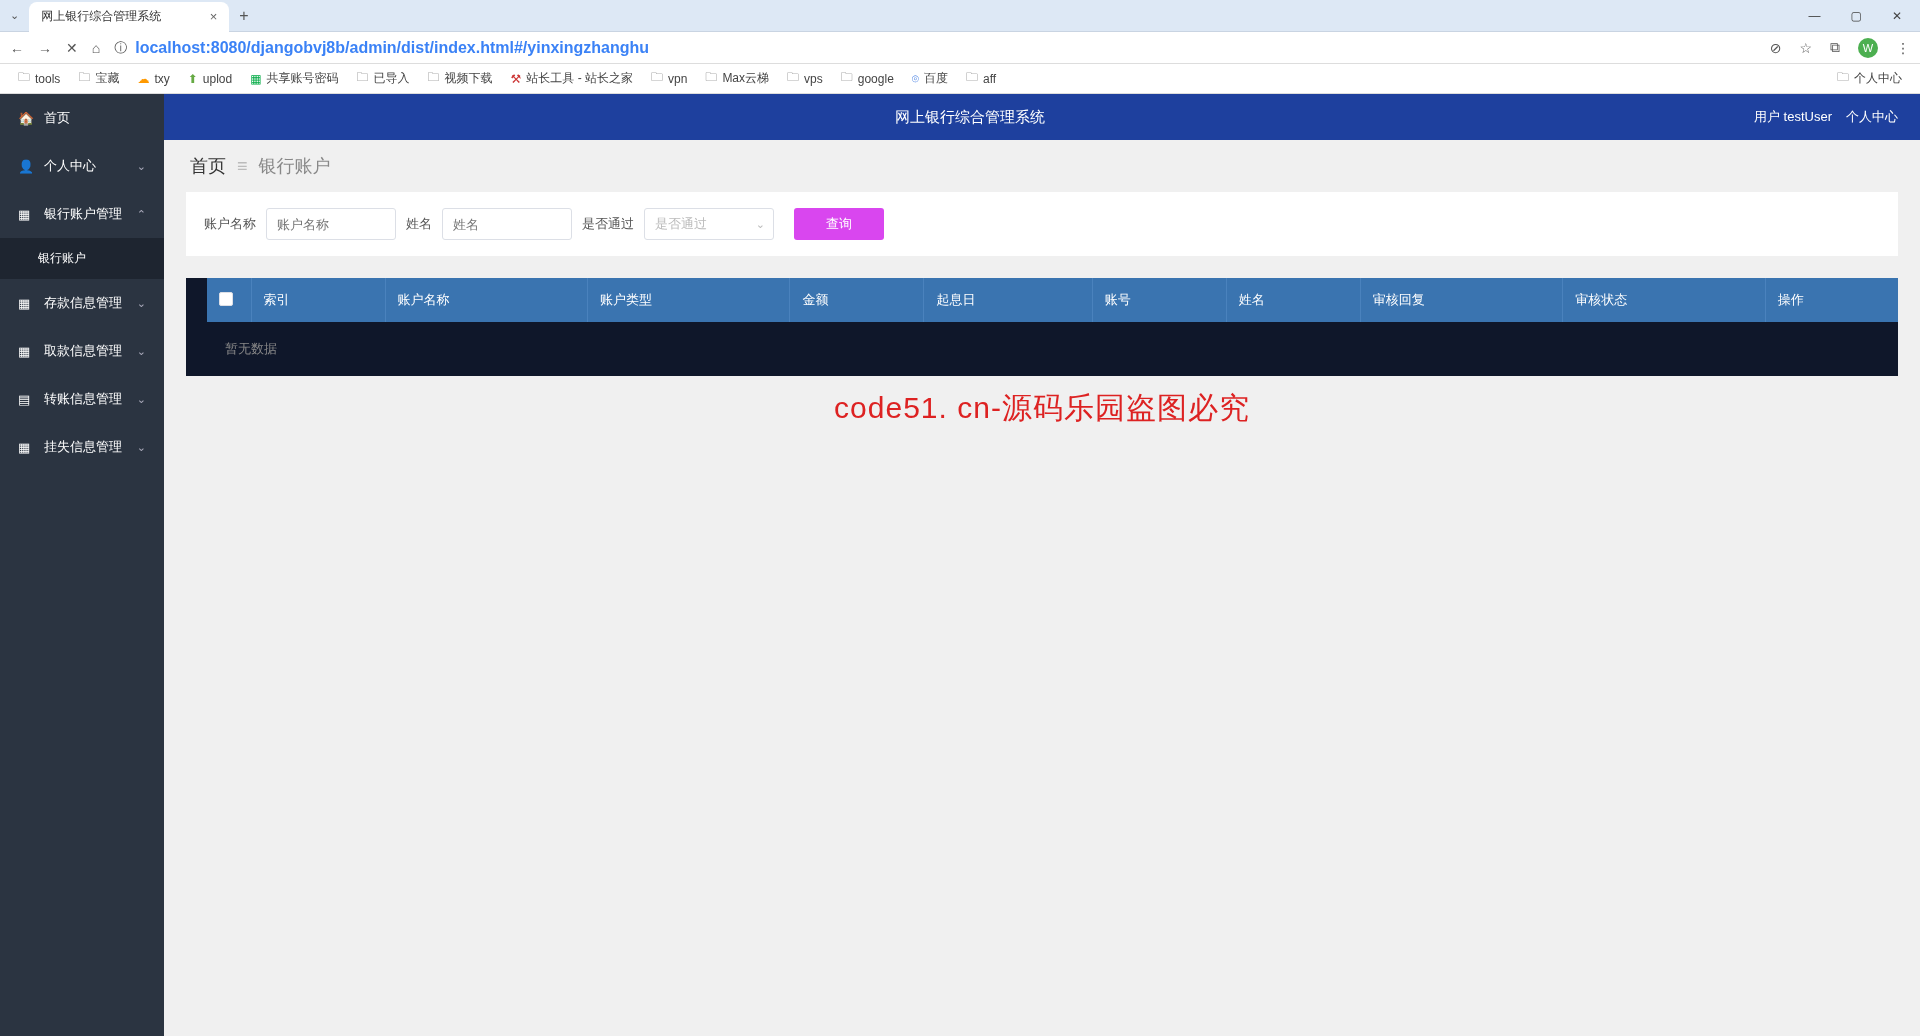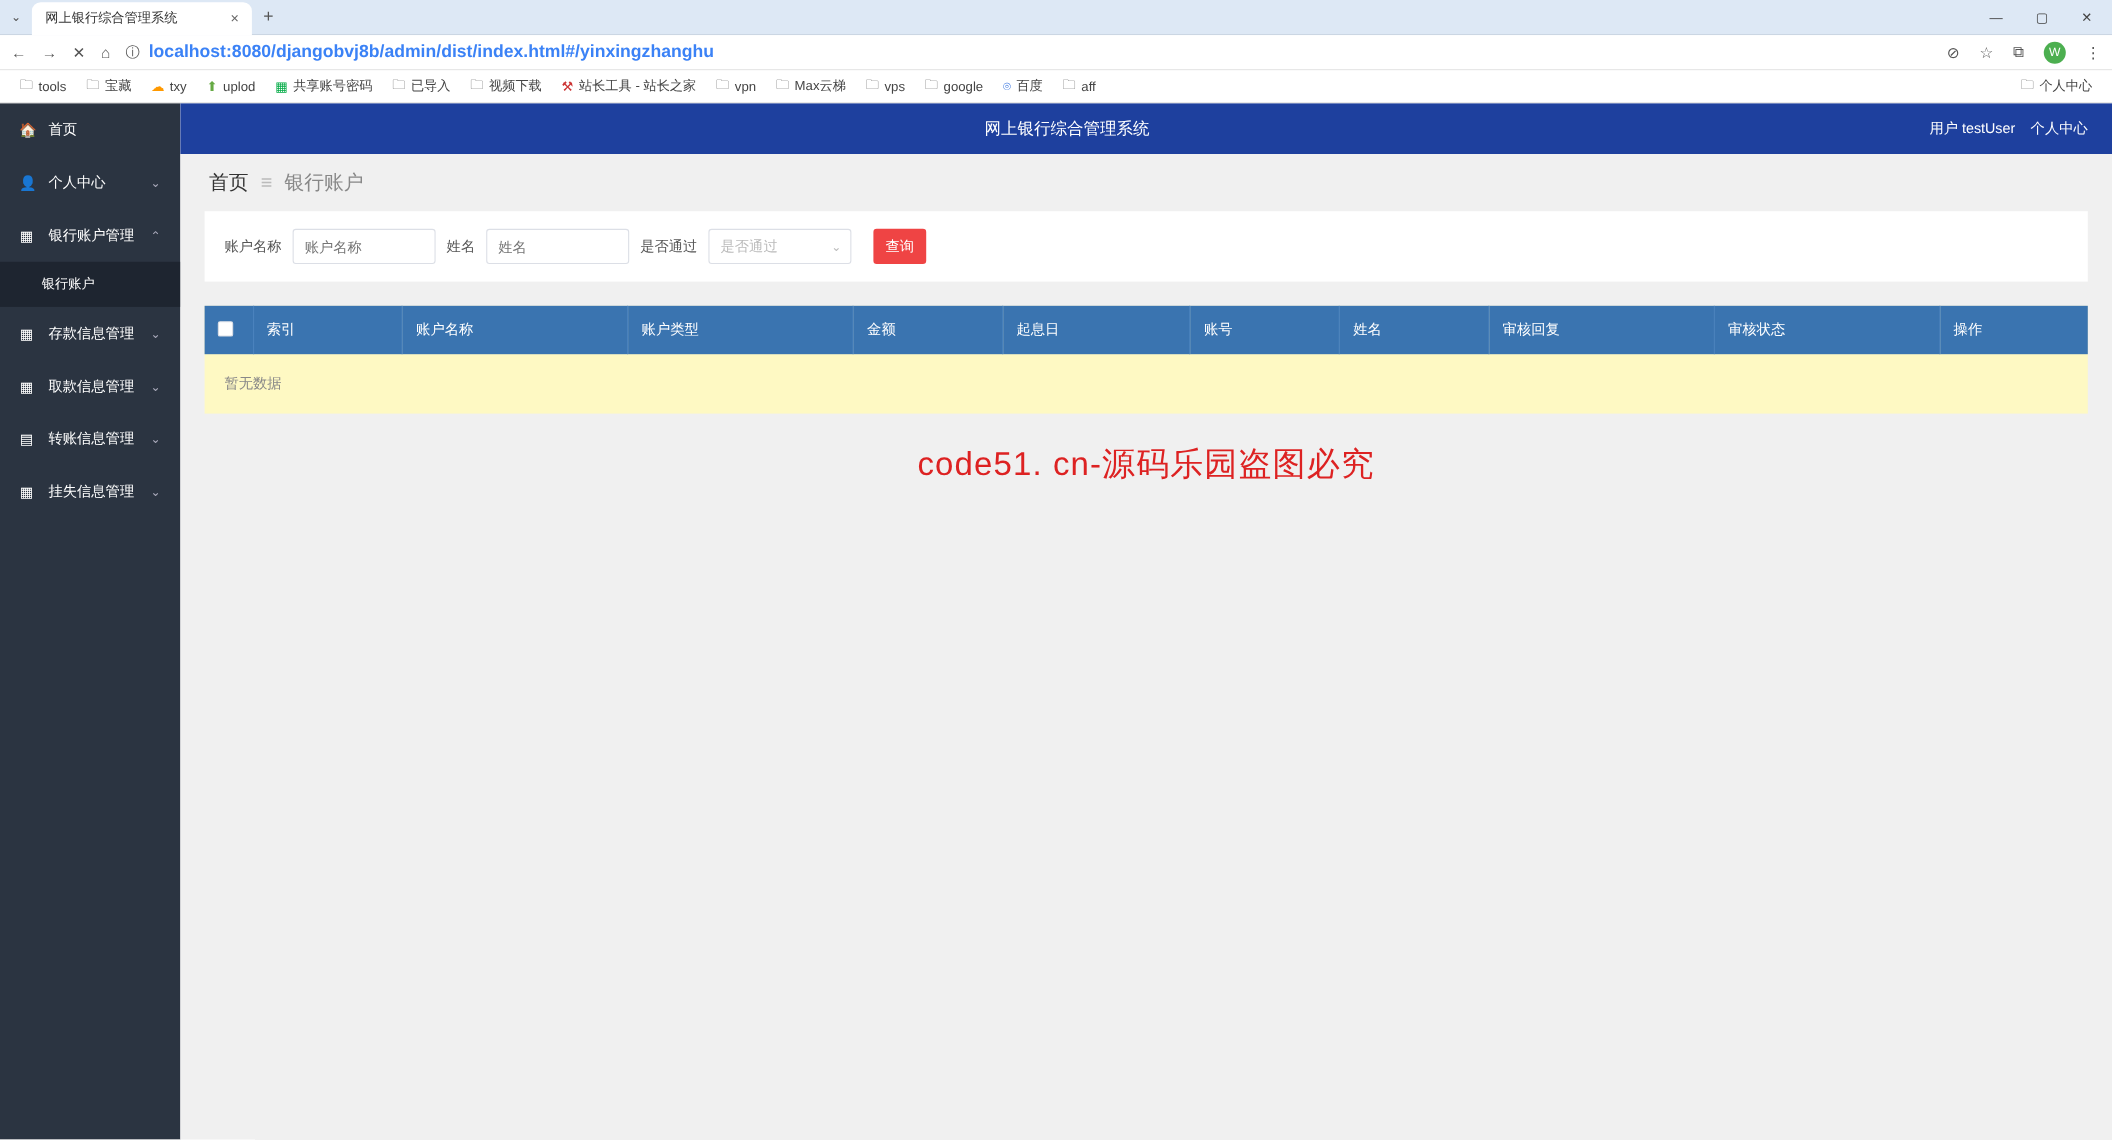--- a/index.html
+++ b/index.html
@@ -44,31 +44,31 @@
 .content { padding: 0; flex: 1; overflow: auto; position: relative; }
 .breadcrumb { padding: 14px 26px; font-size: 18px; color: #888; }
 .breadcrumb .bc-home { color: #333; }
 .breadcrumb .sep { margin: 0 6px; color: #bbb; }
 
 .search-panel { background: #fff; margin: 0 22px 22px 22px; padding: 16px 18px; display: flex; align-items: center; gap: 10px; flex-wrap: wrap; }
 .form-label { font-size: 13px; color: #555; }
 .form-input { height: 32px; border: 1px solid #dcdfe6; border-radius: 3px; padding: 0 10px; font-size: 13px; width: 130px; }
 .form-select { height: 32px; border: 1px solid #dcdfe6; border-radius: 3px; padding: 0 24px 0 10px; font-size: 13px; width: 130px; position: relative; color: #bbb; background: #fff; display: flex; align-items: center; }
 .select-arrow { position: absolute; right: 8px; color: #bbb; font-size: 11px; }
-.btn-query { background: #ef4444; color: #fff; border: none; height: 32px; padding: 0 11px; border-radius: 3px; font-size: 13px; cursor: pointer; margin-left: 10px; }
-
-.table-wrap { background: #fef9c3; margin: 0 22px; }
+.btn-query { background: #d946ef; color: #fff; border: none; height: 32px; padding: 0 32px; border-radius: 3px; font-size: 13px; cursor: pointer; margin-left: 10px; }
+
+.table-wrap { background: #0f172a; margin: 0 22px; padding-left: 21px; }
 .tbl { width: 100%; border-collapse: collapse; }
 .tbl thead th { background: #3a74b0; color: #fff; font-weight: normal; font-size: 13px; text-align: left; padding: 13px 12px; border-right: 1px solid #4a82bd; }
 .tbl thead th:last-child { border-right: none; }
 .checkbox-cell { width: 44px; text-align: center; }
 .chk { width: 14px; height: 14px; background: #fff; border: 1px solid #dcdfe6; display: inline-block; border-radius: 2px; }
 .empty-row td { text-align: left; padding: 18px; color: #888; font-size: 13px; }
 
-.watermark-text { position: absolute; left: 50%; transform: translateX(-50%); top: 262px; font-size: 30px; color: #d22; font-weight: 500; letter-spacing: 1px; pointer-events: none; }
+.watermark-text { position: absolute; left: 50%; transform: translateX(-50%); top: 248px; font-size: 30px; color: #d22; font-weight: 500; letter-spacing: 1px; pointer-events: none; }
 </style>
 </head>
 <body>
 
 <div class="browser-chrome">
   <span class="tab-dropdown">⌄</span>
   <div class="browser-tab">
     <span class="tab-title">网上银行综合管理系统</span>
     <span style="flex:1"></span>
     <span class="tab-close">×</span>

